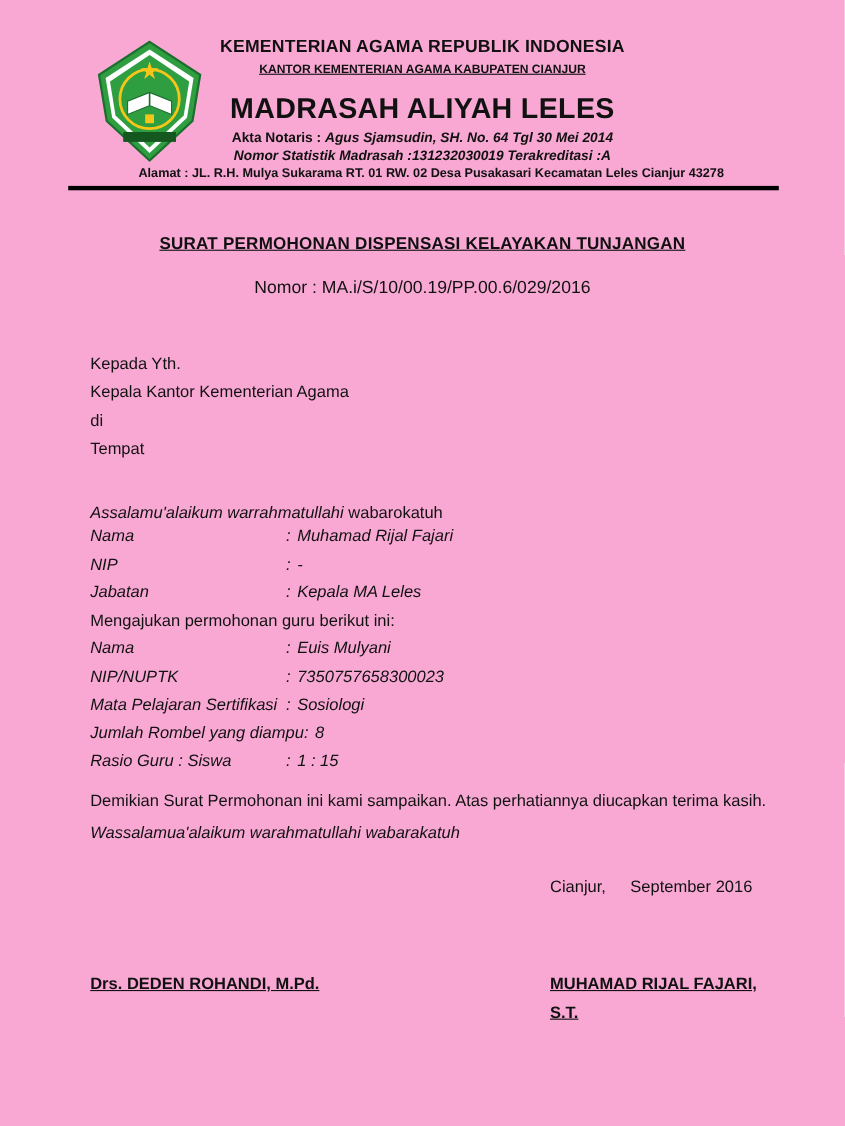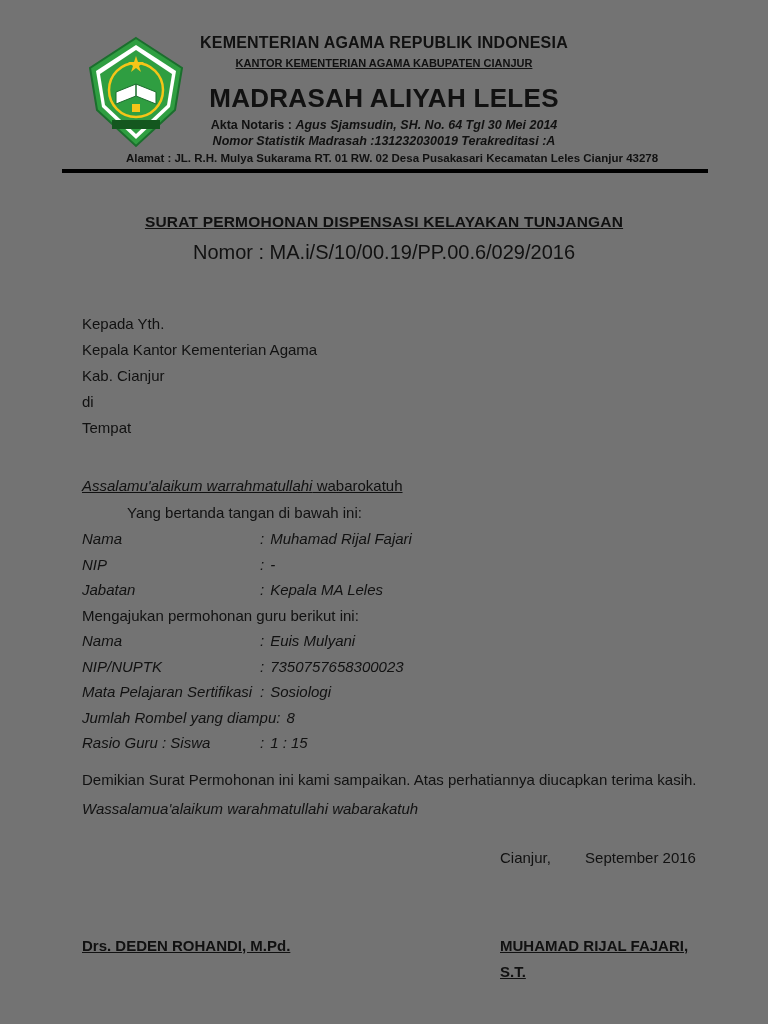--- a/index.html
+++ b/index.html
@@ -1,56 +1,56 @@
 <!DOCTYPE html>
 <html><head>
 <meta charset="utf-8">
 <style>
   html,body { margin:0; padding:0; background:#ffffff; }
   body { width:768px; font-family:"Liberation Sans", sans-serif; color:#111; }
-  .page { position:relative; width:768px; height:1024px; background:#737373; overflow:hidden; }
+  .page { position:relative; width:768px; height:1024px; background:#f9a8d4; overflow:hidden; }
 
   
   .letterhead { position:relative; padding-top:34px; text-align:center; }
   .logo-wrap { position:absolute; left:86px; top:36px; width:100px; height:112px; }
   .lh-line1 { font-size:16px; font-weight:bold; letter-spacing:.2px; }
   .lh-line2 { font-size:11px; font-weight:bold; margin-top:5px;text-decoration:underline; }
   .lh-line3 { font-size:26px; font-weight:bold; margin-top:14px; letter-spacing:.3px; }
   .lh-akta  { font-size:12.5px; margin-top:4px; }
   .lh-akta .akta-label { font-weight:bold; }
   .lh-akta .akta-value { font-weight:bold; font-style:italic; }
   .lh-nsm   { font-size:12.5px; font-weight:bold; font-style:italic; margin-top:2px; }
   .lh-alamat{ font-size:11.5px; font-weight:bold; margin-top:4px;padding-left:16px; }
   .lh-rule  { border:0; border-top:4px solid #000; margin:5px 60px 0 62px; }
 
   
   .title-block { text-align:center; margin-top:36px; }
   .title-heading { font-size:15.5px; font-weight:bold; text-decoration:underline; letter-spacing:.2px;margin-top:40px; }
-  .title-nomor { font-size:20px; margin-top:10px; }
+  .title-nomor { font-size:16px; margin-top:22px; }
 
   
   .content { margin:0 60px 0 82px; font-size:15px; }
   .recipient { margin-top:47px; line-height:26px; }
-  .salam-open { margin-top:36px;text-decoration:underline; }
+  .salam-open { margin-top:36px; }
   .italic { font-style:italic; }
   .intro { margin-top:6px; padding-left:45px; line-height:26px; }
   .row { display:flex; line-height:25.5px;font-style:italic; }
   .row-label { min-width:178px; }
   .row-colon { padding-right:6px; }
   .full-line { line-height:25.5px; }
   .para { margin-top:8px; line-height:22px; }
   .para2 { margin-top:13px; line-height:22px; }
   .salam-close { margin-top:9px; }
 
   
   .sig { margin-top:28px; }
   .sig-row { display:flex; line-height:26px; }
   .sig-left { width:418px; }
   .sig-right { flex:1; }
-  .place-date .date-part { margin-left:30px; }
+  .place-date .date-part { margin-left:18px; }
   .sig-names { margin-top:62px; }
   .sig-name { font-weight:bold; text-decoration:underline; }
 </style>
 </head>
 <body>
 
 <div class="page">
 
   <div class="letterhead">
     <div class="logo-wrap">
@@ -81,30 +81,28 @@
   <div class="title-block">
     <div class="title-heading">SURAT PERMOHONAN DISPENSASI KELAYAKAN TUNJANGAN</div>
     <div class="title-nomor">Nomor : MA.i/S/10/00.19/PP.00.6/029/2016</div>
   </div>
 
   <div class="content">
 
     <div class="recipient">
       <div>Kepada Yth.</div>
       <div>Kepala Kantor Kementerian Agama</div>
-      <div>Kab. Cianjur</div>
       <div>di</div>
       <div>Tempat</div>
     </div>
 
     <div class="salam-open">
       <span class="italic">Assalamu'alaikum warrahmatullahi</span><span> wabarokatuh</span>
     </div>
 
-    <div class="intro">Yang bertanda tangan di bawah ini:</div>
 
     <div class="row">
       <span class="row-label">Nama</span>
       <span class="row-colon">:</span>
       <span class="row-value">Muhamad Rijal Fajari</span>
     </div>
     <div class="row">
       <span class="row-label">NIP</span>
       <span class="row-colon">:</span>
       <span class="row-value">-</span>

